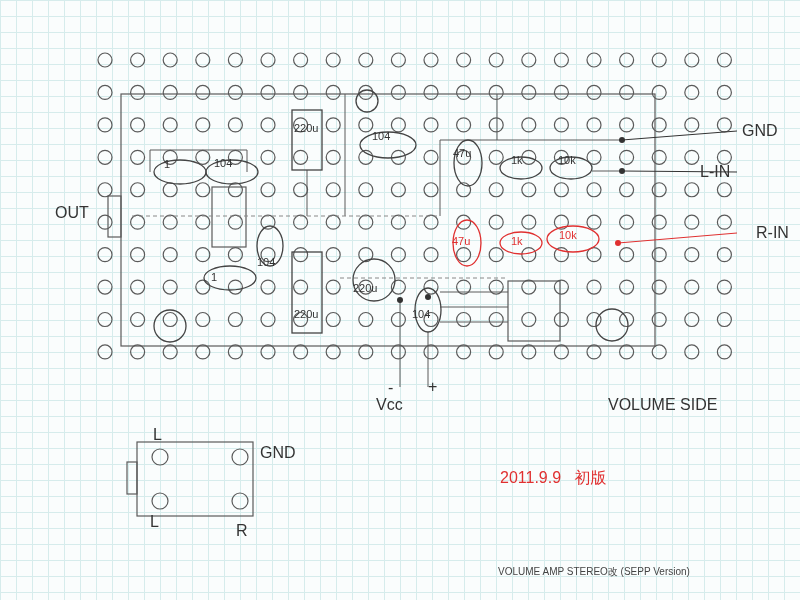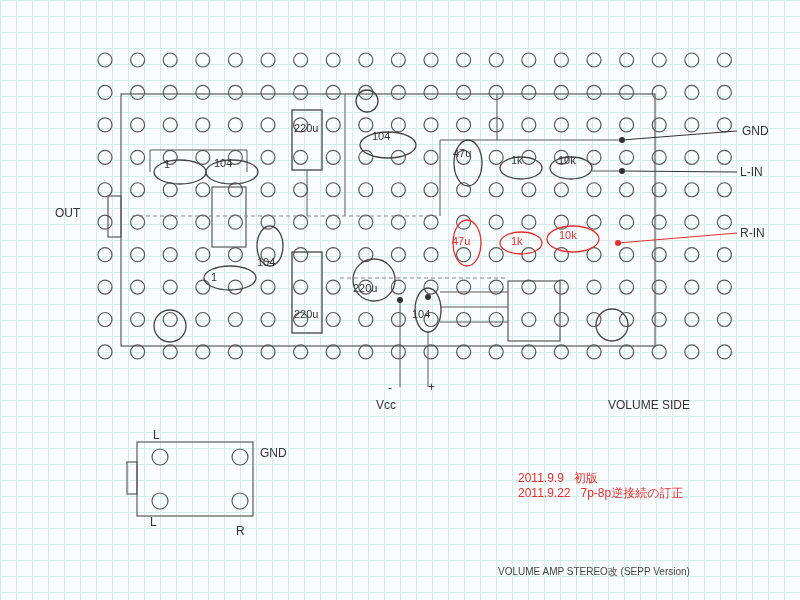--- a/index.html
+++ b/index.html
@@ -8,23 +8,23 @@
     font-family:"Liberation Sans",sans-serif;
     background-color:#fafdfd;
     background-image:
       linear-gradient(to right,#d6ecec 1px,transparent 1px),
       linear-gradient(to bottom,#d6ecec 1px,transparent 1px);
     background-size:16px 16px;
   }
   .stage{position:absolute;inset:0;}
   svg{position:absolute;left:0;top:0;}
   .lbl{
-    position:absolute;font-size:12px;color:#333;white-space:pre;line-height:14px;
+    position:absolute;font-size:16px;color:#333;white-space:pre;line-height:14px;
   }
-  .lbl.red{color:#e03030;margin-left:18px;}
+  .lbl.red{color:#e03030;}
   .lbl.title{font-size:10px;color:#444;}
 </style>
 </head>
 <body>
 
 <div class="stage">
 
   <svg id="board-svg" width="800" height="600" viewBox="0 0 800 600">
       <circle cx="105" cy="60" r="7" fill="none" stroke="#5a5a5a" stroke-width="1.2"></circle>
       <circle cx="137.6" cy="60" r="7" fill="none" stroke="#5a5a5a" stroke-width="1.2"></circle>
@@ -290,29 +290,28 @@
       <rect x="137" y="442" width="116" height="74" fill="none" stroke="#5a5a5a" stroke-width="1.2"></rect>
       <rect x="127" y="462" width="10" height="32" fill="none" stroke="#5a5a5a" stroke-width="1.2"></rect>
       <circle cx="160" cy="457" r="8" fill="none" stroke="#5a5a5a" stroke-width="1.2"></circle>
       <circle cx="240" cy="457" r="8" fill="none" stroke="#5a5a5a" stroke-width="1.2"></circle>
       <circle cx="160" cy="501" r="8" fill="none" stroke="#5a5a5a" stroke-width="1.2"></circle>
       <circle cx="240" cy="501" r="8" fill="none" stroke="#5a5a5a" stroke-width="1.2"></circle>
     </svg>
 
   <div class="lbl" style="left:55px;top:206px">OUT</div>
   <div class="lbl" style="left:742px;top:124px">GND</div>
-  <div class="lbl" style="left:740px;top:165px">L-IN</div>
-  <div class="lbl" style="left:740px;top:226px">R-IN</div>
+  <div class="lbl" style="left:700px;top:165px">L-IN</div>
+  <div class="lbl" style="left:756px;top:226px">R-IN</div>
   <div class="lbl" style="left:388px;top:381px">-</div>
   <div class="lbl" style="left:428px;top:380px">+</div>
   <div class="lbl" style="left:376px;top:398px">Vcc</div>
   <div class="lbl" style="left:608px;top:398px">VOLUME SIDE</div>
 
   <div class="lbl" style="left:153px;top:428px">L</div>
   <div class="lbl" style="left:260px;top:446px">GND</div>
   <div class="lbl" style="left:150px;top:515px">L</div>
   <div class="lbl" style="left:236px;top:524px">R</div>
 
   <div class="lbl red" style="left:500px;top:471px">2011.9.9   初版</div>
-  <div class="lbl red" style="left:500px;top:486px">2011.9.22   7p-8p逆接続の訂正</div>
 
   <div class="lbl title" style="left:498px;top:565px">VOLUME AMP STEREO改 (SEPP Version)</div>
 </div>
 
 </body></html>

